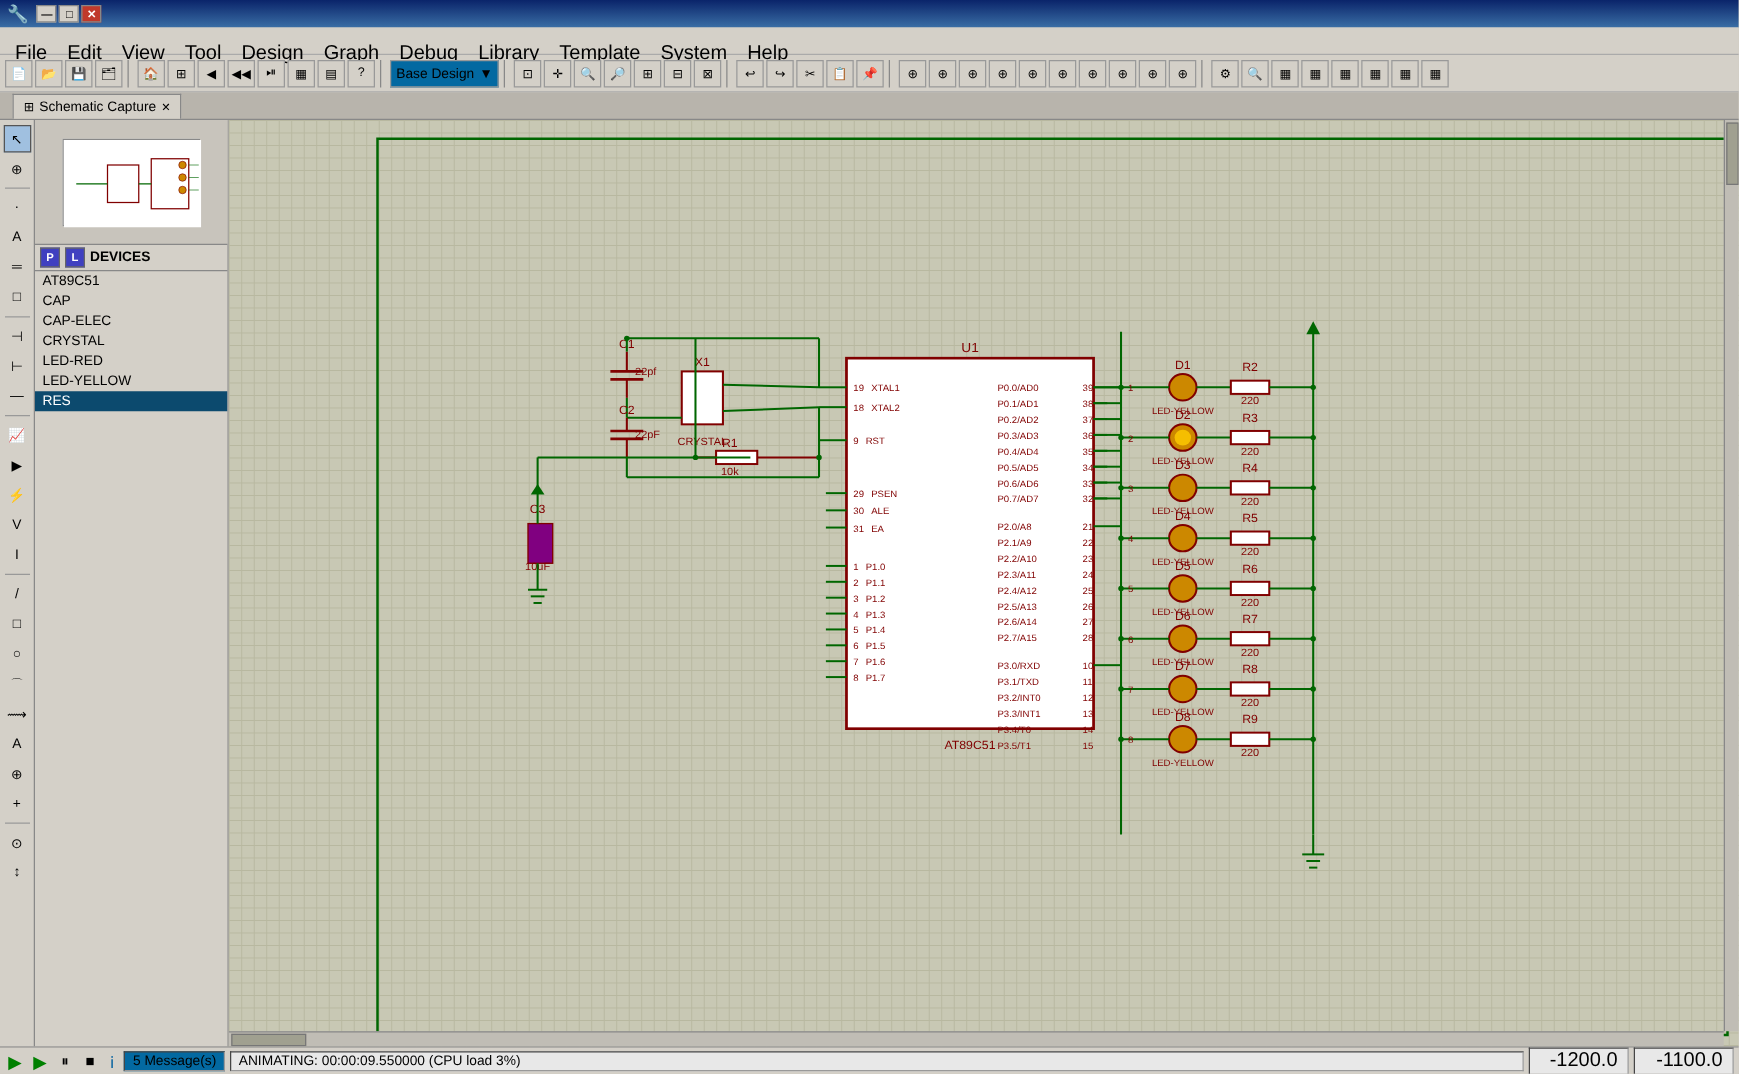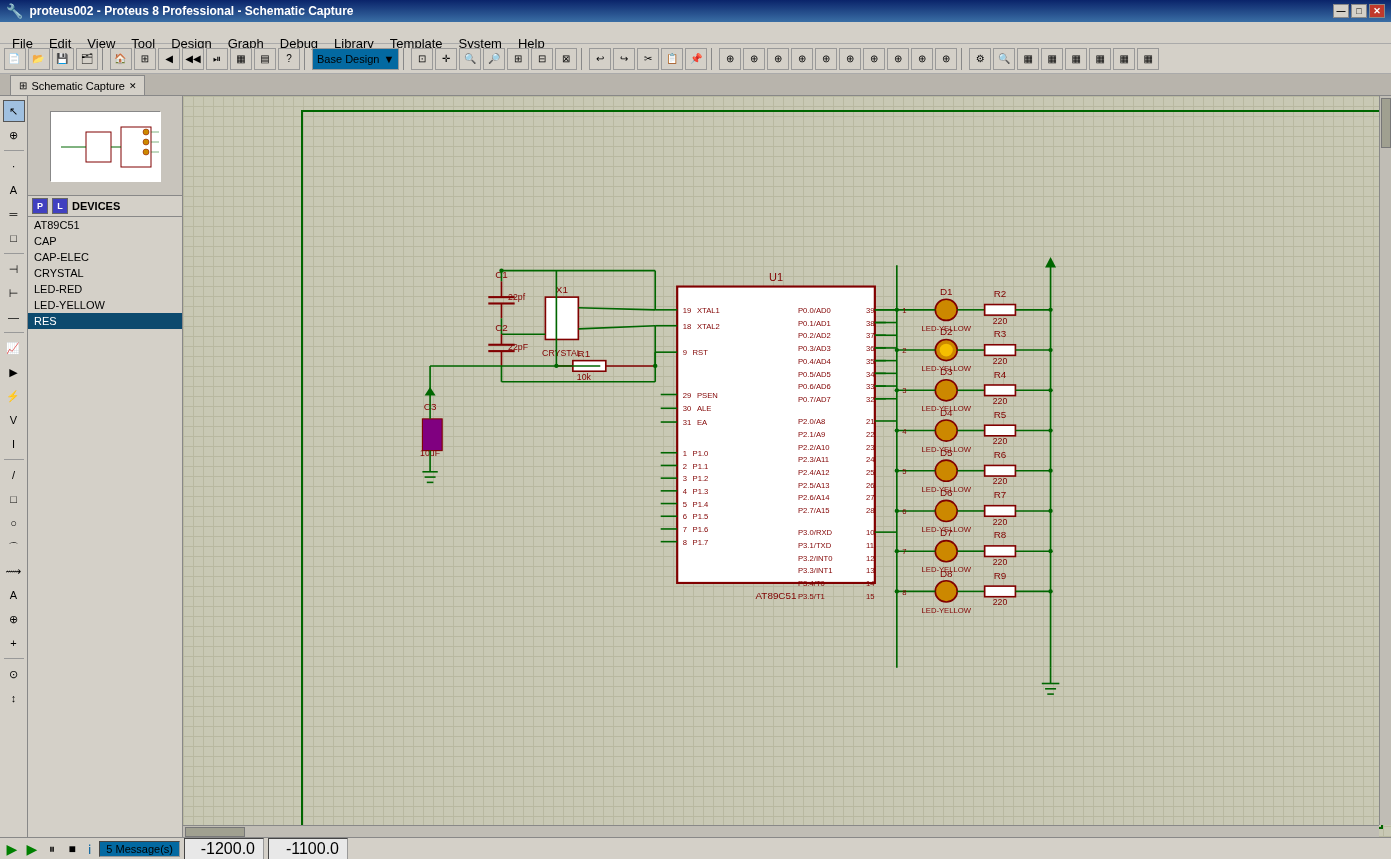--- a/index.html
+++ b/index.html
@@ -34,21 +34,21 @@
     #menubar {
       height: 22px;
       background: #d4d0c8;
       display: flex;
       align-items: center;
       padding: 0 4px;
       border-bottom: 1px solid #aaa;
     }
     .menu-item {
       padding: 2px 8px;
-      font-size: 13px;
+      font-size: 16px;
       cursor: pointer;
       height: 37px;
       display: flex; align-items: center; margin-top: 21px;
     }
 
     
     #toolbar {
       height: 30px;
       background: #d4d0c8;
       display: flex;
@@ -244,21 +244,20 @@
       width: 12px;
       background: #c0bdb5;
       border-left: 1px solid #888;
     }
   </style>
 </head>
 <body>
 
 <div id="titlebar">
   <span class="title-icon">🔧</span>
-  <span class="title-text">proteus002 - Proteus 8 Professional - Schematic Capture</span>
   <div class="win-controls">
     <div class="win-btn">—</div>
     <div class="win-btn">□</div>
     <div class="win-btn close">✕</div>
   </div>
 </div>
 
 <div id="menubar">
 
 <div class="menu-item">File</div>
@@ -744,15 +743,16 @@
 
 </div>
 
 <div id="statusbar">
   <div class="play-btn" style="color:green;font-size:14px;">▶</div>
   <div class="play-btn" style="color:green;font-size:14px;">▶</div>
   <div class="play-btn" style="font-size:12px;">⏸</div>
   <div class="play-btn" style="font-size:12px;">■</div>
   <div style="margin: 0 4px; color:#0060a0; font-size:13px;">ℹ</div>
   <div style="background:#0369a1;border:1px inset #999;padding:1px 6px;font-size:11px;">5 Message(s)</div>
+  <div class="status-msg">ANIMATING: 00:00:09.550000 (CPU load 3%)</div>
   <div class="status-coord">-1200.0</div>
   <div class="status-coord">-1100.0</div>
 </div>
 
 </body></html>

